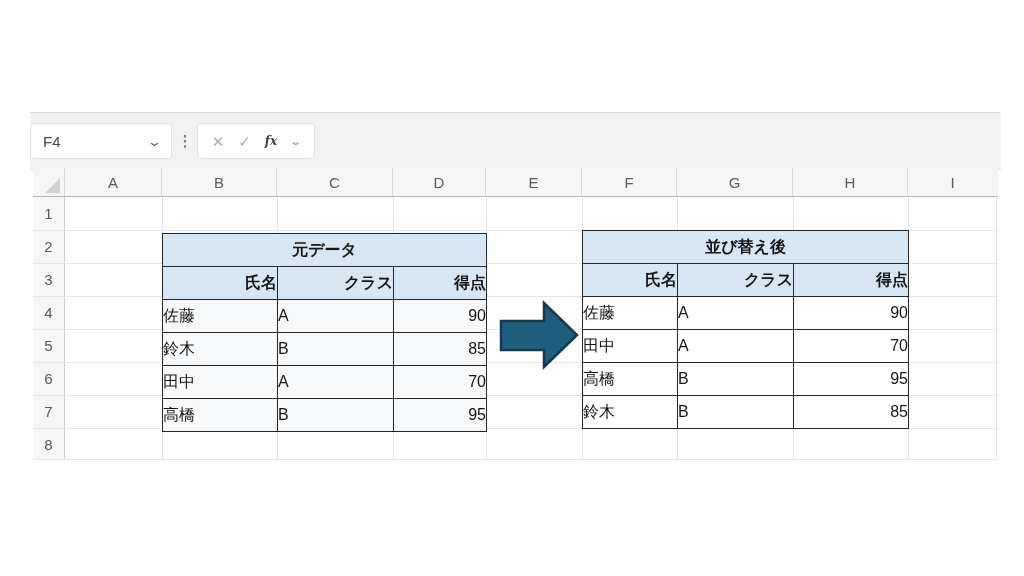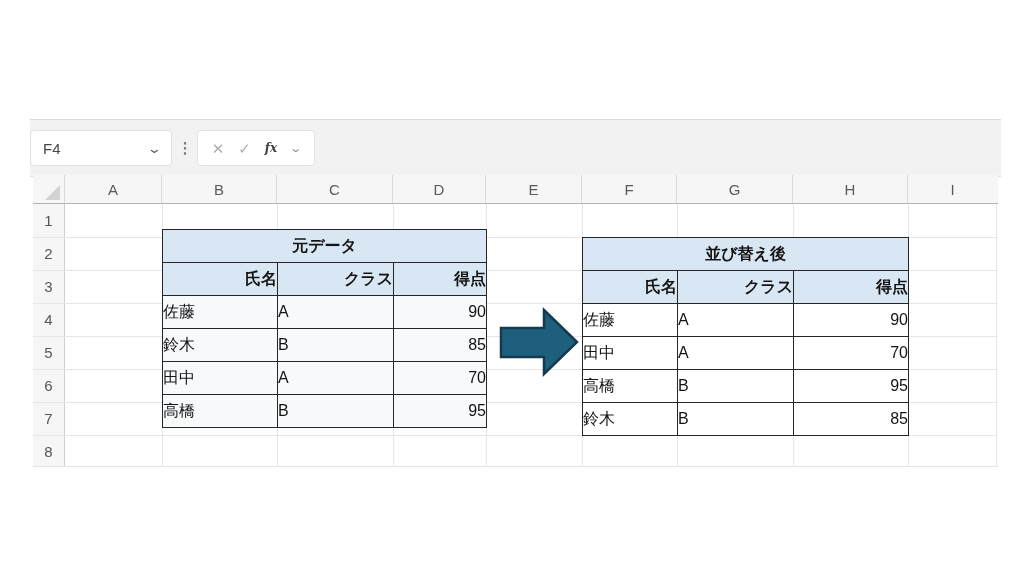--- a/index.html
+++ b/index.html
@@ -1,21 +1,21 @@
 <!DOCTYPE html>
 <html style="--chrome-bg: #F2F2F2; --gridline: #E4E7EA; --header-fill: #D9E7F4; --source-cell-fill: #F7F9FB; --sorted-cell-fill: #FFFFFF; --table-border: #262626; --arrow-fill: #1F5F7E; --arrow-stroke: #133A4F;"><head>
 <meta charset="utf-8">
 <style>
   html,body{margin:0;padding:0;}
   body{
     width:1024px;height:576px;background:#ffffff;overflow:hidden;position:relative;
     font-family:"Liberation Sans", sans-serif;
     -webkit-font-smoothing:antialiased;
   }
-  #app{position:absolute;left:33px;top:112px;width:965px;height:348px;margin-top:7px;}
+  #app{position:absolute;left:33px;top:112px;width:965px;height:348px;}
 
   
   .formula-band{
     position:absolute;left:-3px;top:0;width:971px;height:56px;
     background:var(--chrome-bg);border-top:1px solid #dcdcdc;border-bottom:1px solid #e3e3e3;
   }
   .fb-box{
     position:absolute;top:10px;height:36px;background:#ffffff;
     border:1px solid #e1e1e1;border-radius:4px;box-sizing:border-box;
   }
@@ -145,21 +145,21 @@
     <div class="vline" style="left:963px;"></div>
     <div class="hline" style="top:33px;"></div>
     <div class="hline" style="top:66px;"></div>
     <div class="hline" style="top:99px;"></div>
     <div class="hline" style="top:132px;"></div>
     <div class="hline" style="top:165px;"></div>
     <div class="hline" style="top:198px;"></div>
     <div class="hline" style="top:231px;"></div>
     <div class="hline" style="top:262px;"></div>
 
-    <table class="xl-table" style="left:129px;top:25px;">
+    <table class="xl-table" style="left:129px;top:36px;">
       <colgroup>
           <col style="width:115px">
           <col style="width:116px">
           <col style="width:93px">
         </colgroup>
       <tbody>
           <tr>
         <td colspan="3" class="t-title">元データ</td>
       </tr>
       <tr>

